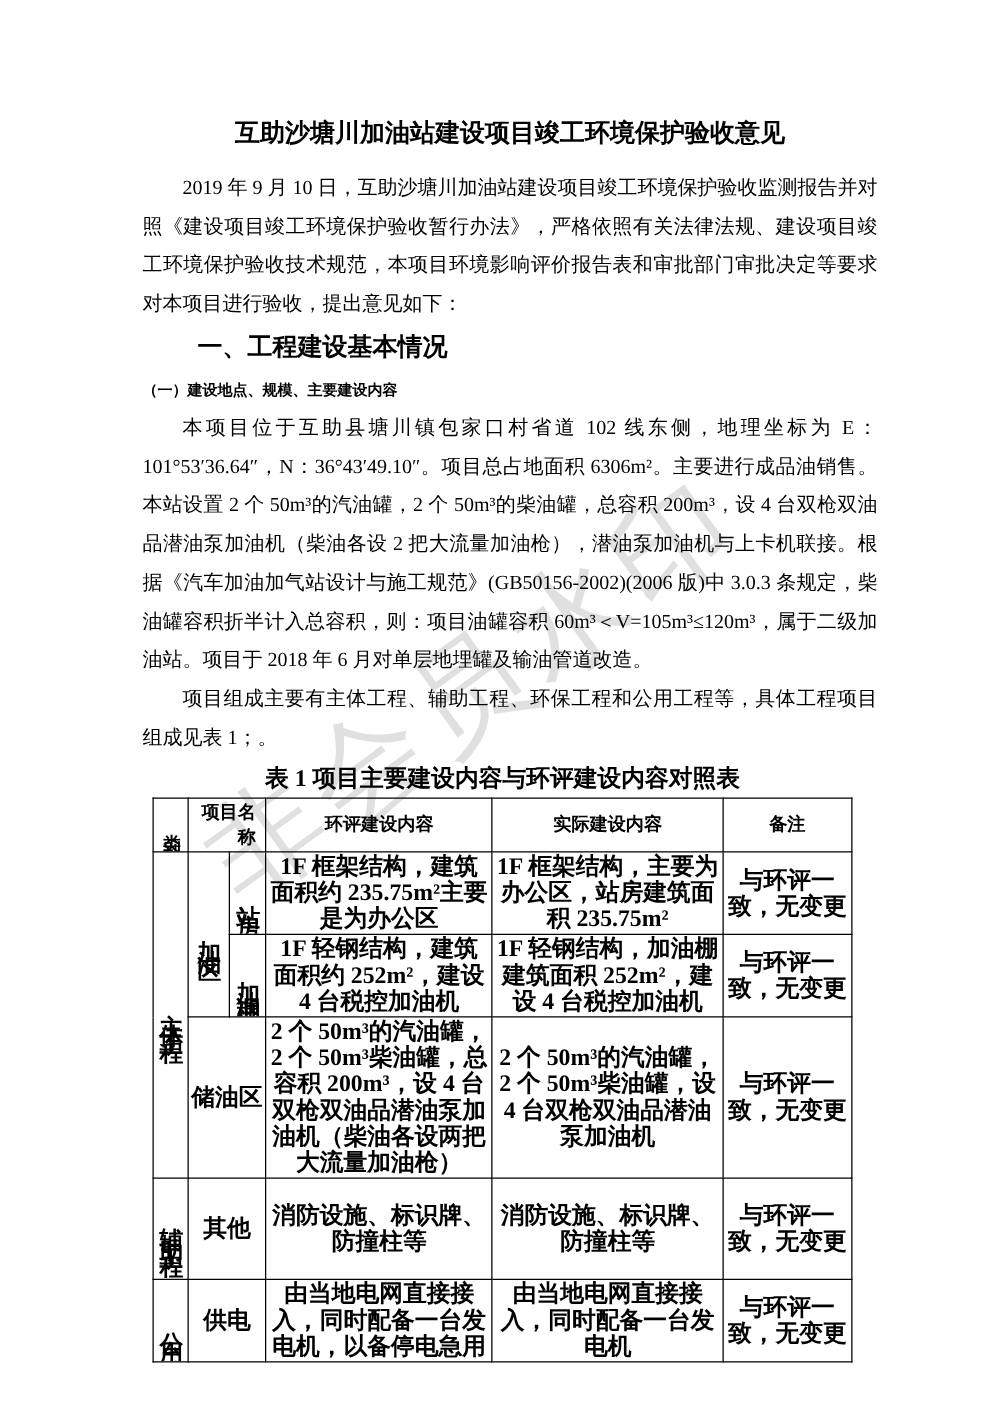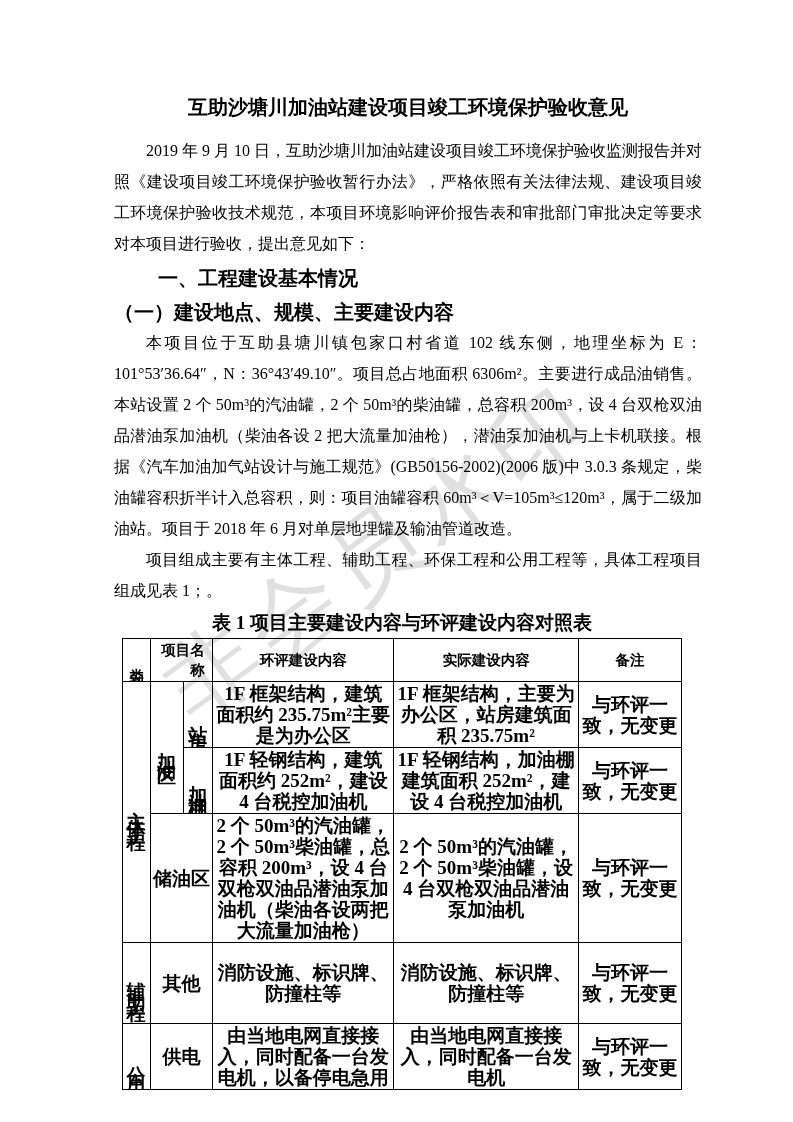--- a/index.html
+++ b/index.html
@@ -45,21 +45,21 @@
   }
   .h-sec {
     margin:4px;
     font-size:20px;
     font-weight:bold;
     line-height:30px;
     text-indent:2em;
   }
   .h-sub {
     margin:0;
-    font-size:20px;
+    font-size:12px;
     font-weight:bold;
     line-height:30px;
   }
   .tbl-caption {
     width:560px;
     margin:4px 0 2px 8px;
     font-size:19px;
     font-weight:bold;
     text-align:center;
   }

